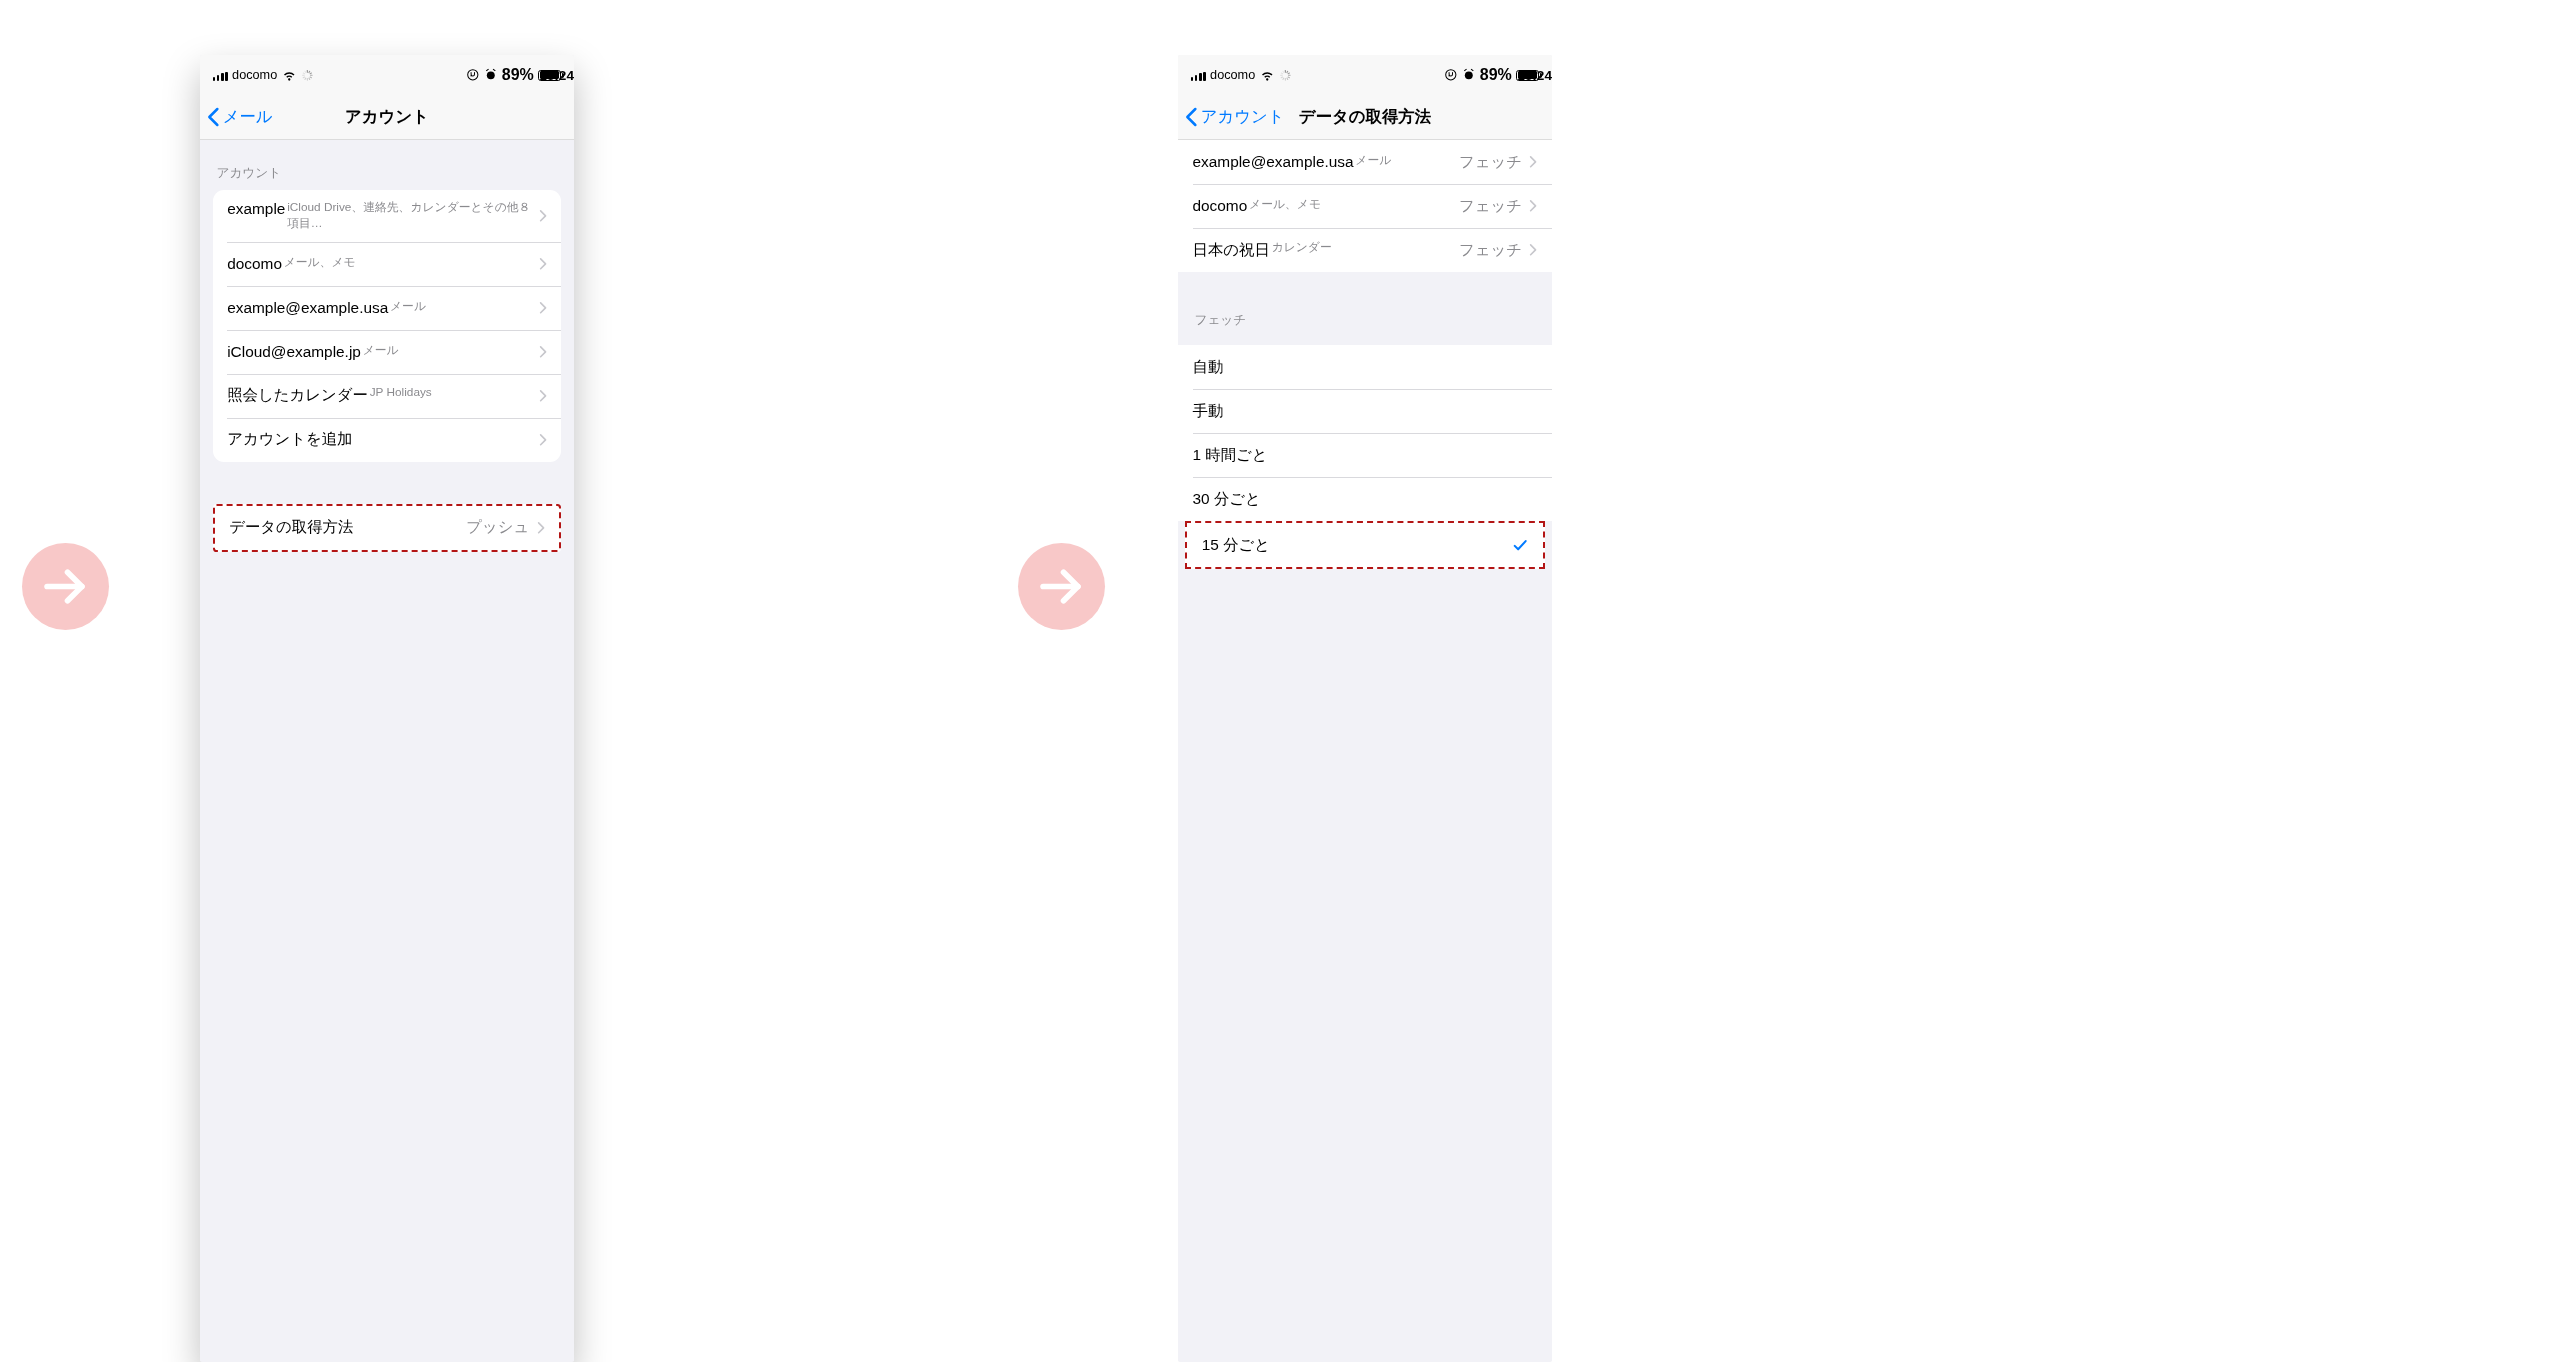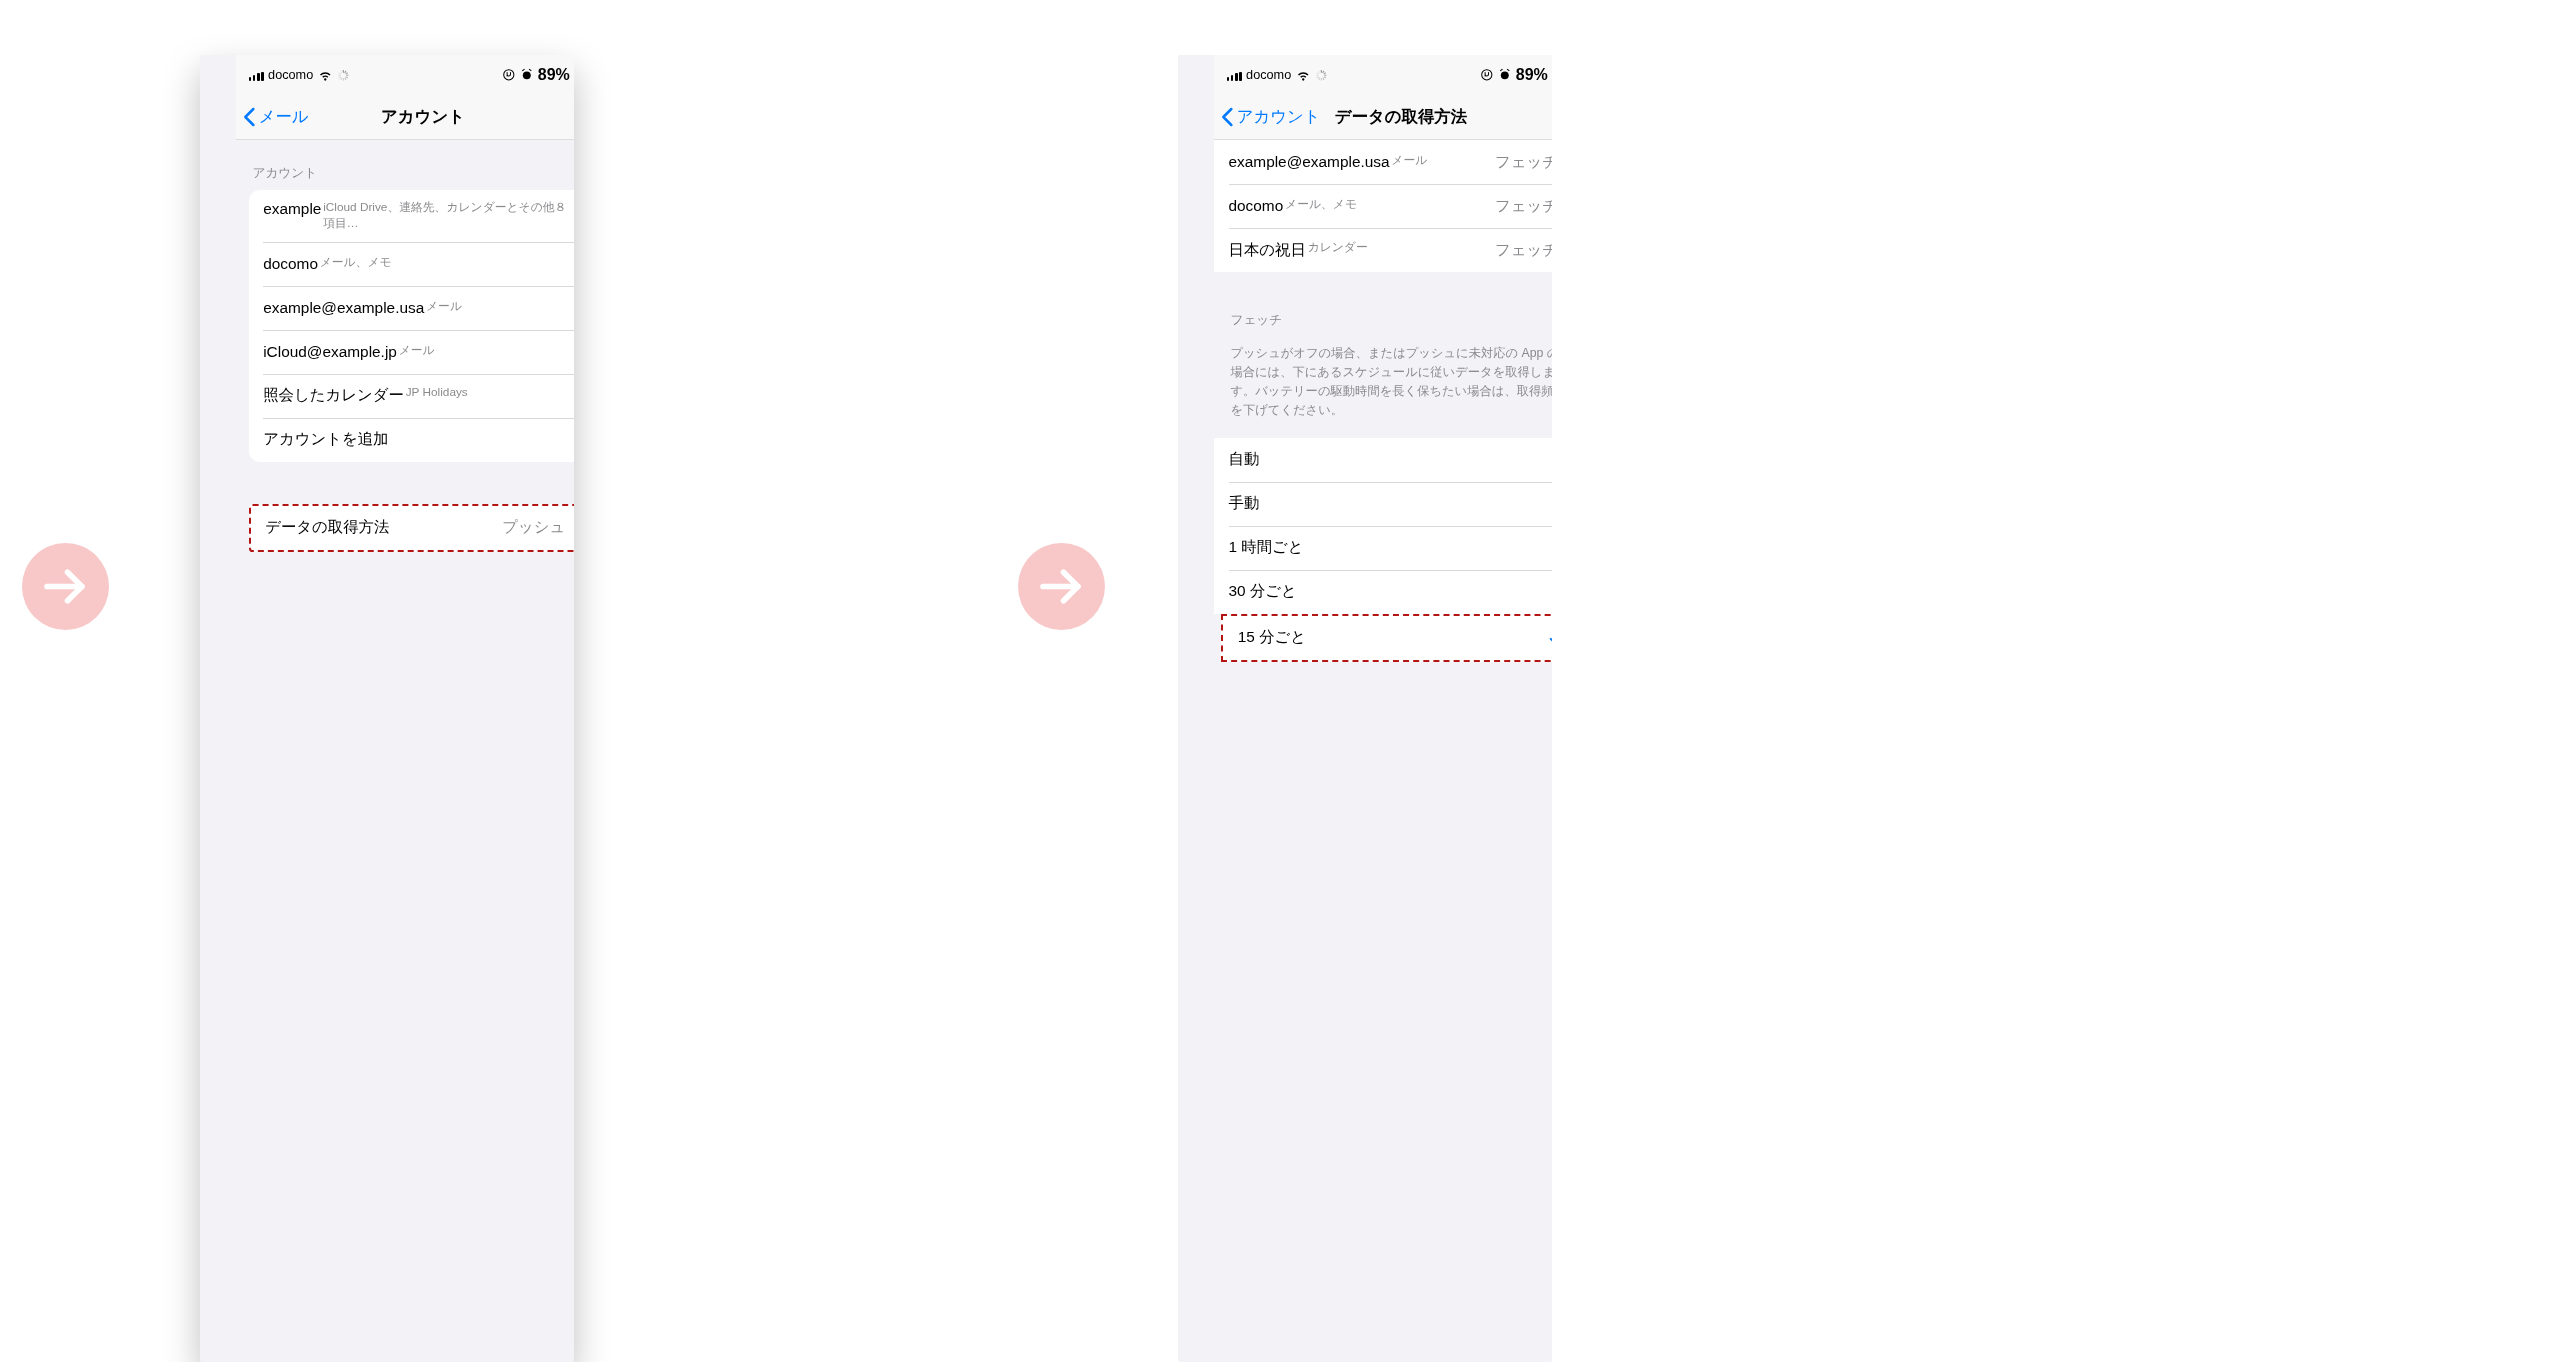--- a/index.html
+++ b/index.html
@@ -32,21 +32,21 @@
 
   
   .phone {
     position: absolute;
     width: 374px;
     background: #f2f2f7;
     border-radius: 1.8px;
     overflow: hidden;
   }
   .phone.shadow { box-shadow: 0 16.4px 36px rgba(0,0,0,0.25); }
-  .phone-inner { position: relative; width: 100%; height: 100%; margin-left: 36px; }
+  .phone-inner { position: relative; width: 100%; height: 100%; }
 
   
   .status-bar {
     height: 40px;
     display: flex;
     align-items: center;
     justify-content: space-between;
     padding: 0 12.7px;
     font-size: 13.6px;
     font-weight: 600;
@@ -434,21 +434,20 @@
           <div class="cell-value">フェッチ</div>
           <span class="chevron">
               <svg viewBox="0 0 10 16" fill="none" stroke="currentColor" stroke-width="2" stroke-linecap="round" stroke-linejoin="round">
                 <polyline points="2 2 8 8 2 14"></polyline>
               </svg>
             </span>
         </div>
       </div>
 
       <div class="section-header" style="padding-top:40px;">フェッチ</div>
-      <div class="section-desc">プッシュがオフの場合、またはプッシュに未対応の App の場合には、下にあるスケジュールに従いデータを取得します。バッテリーの駆動時間を長く保ちたい場合は、取得頻度を下げてください。</div>
 
       <div class="table-group flat" style="margin-top:9px;">
         <div class="cell">
           <div class="cell-main">
               <div class="cell-title">自動</div>
             </div>
         </div>
         <div class="cell">
           <div class="cell-main">
               <div class="cell-title">手動</div>

